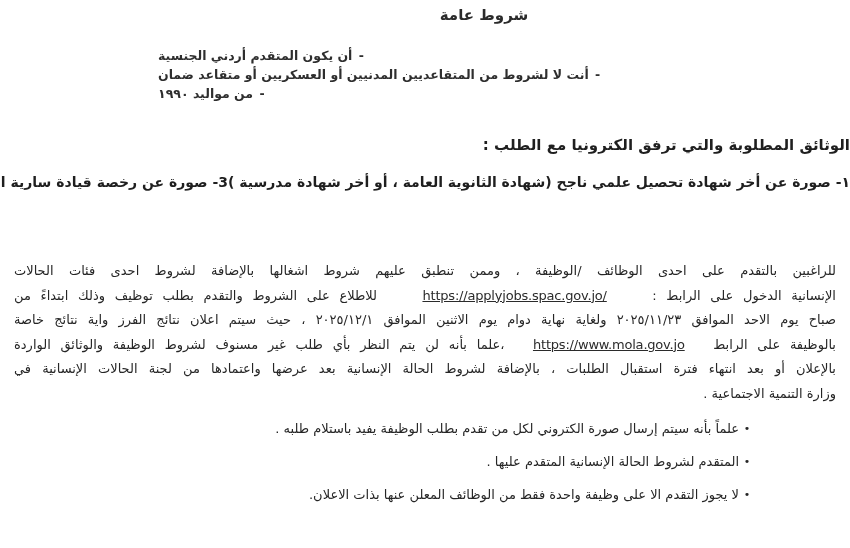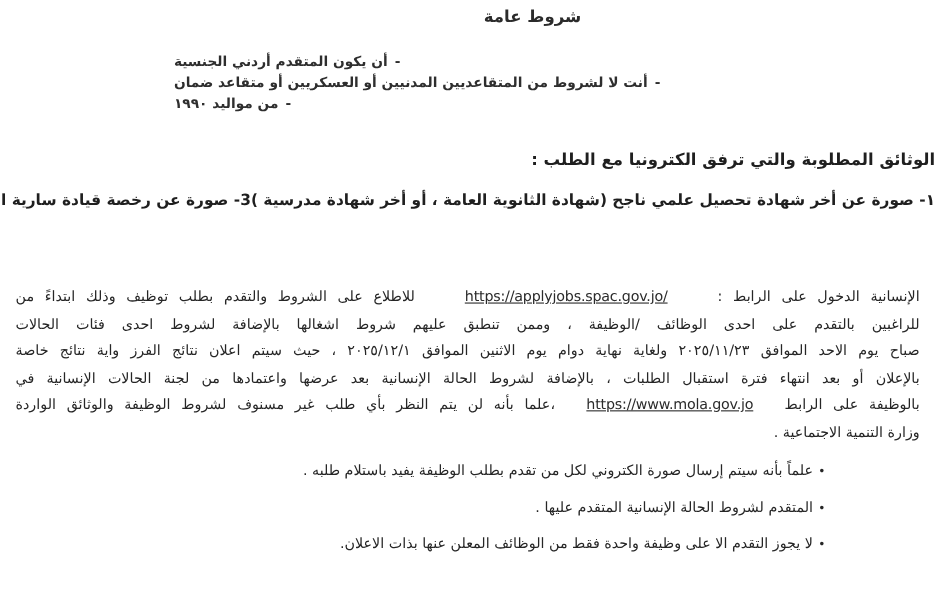--- a/index.html
+++ b/index.html
@@ -209,37 +209,37 @@
   </div>
 
   <div class="docs-heading">الوثائق المطلوبة والتي ترفق الكترونيا مع الطلب :</div>
 
   <div class="docs-list">
     <div class="docs-row">١- صورة عن أخر شهادة تحصيل علمي ناجح (شهادة الثانوية العامة ، أو أخر شهادة مدرسية )</div>
     <div class="docs-row">3- صورة عن رخصة قيادة سارية المفعول للسائقين</div>
   </div>
 
   <div class="body-block">
+    <span class="body-line">للراغبين بالتقدم على احدى الوظائف /الوظيفة ، وممن تنطبق عليهم  شروط اشغالها  بالإضافة لشروط احدى فئات الحالات</span>
     <span class="body-line">
       <span>الإنسانية الدخول على الرابط :</span>
       <span class="gap-wide"></span>
       <a class="link" href="#">https://applyjobs.spac.gov.jo/</a>
       <span class="gap-wide"></span>
       <span>للاطلاع على الشروط والتقدم بطلب توظيف وذلك ابتداءً من</span>
     </span>
-    <span class="body-line">للراغبين بالتقدم على احدى الوظائف /الوظيفة ، وممن تنطبق عليهم  شروط اشغالها  بالإضافة لشروط احدى فئات الحالات</span>
     <span class="body-line">صباح يوم الاحد الموافق ٢٠٢٥/١١/٢٣ ولغاية نهاية دوام يوم الاثنين الموافق ٢٠٢٥/١٢/١ ، حيث سيتم اعلان نتائج الفرز واية نتائج خاصة</span>
-    <span class="body-line">بالإعلان أو بعد انتهاء فترة استقبال الطلبات ، بالإضافة لشروط الحالة الإنسانية بعد عرضها واعتمادها من لجنة الحالات الإنسانية في</span>
     <span class="body-line">
       <span>بالوظيفة على الرابط</span>
       <span class="gap-sm"></span>
       <a class="link" href="#">https://www.mola.gov.jo</a>
       <span class="gap-sm"></span>
       <span>،علما بأنه لن يتم النظر بأي طلب غير مسنوف لشروط الوظيفة والوثائق الواردة</span>
     </span>
+    <span class="body-line">بالإعلان أو بعد انتهاء فترة استقبال الطلبات ، بالإضافة لشروط الحالة الإنسانية بعد عرضها واعتمادها من لجنة الحالات الإنسانية في</span>
     <span class="body-line last">وزارة التنمية الاجتماعية .</span>
   </div>
 
   <div class="notes-list">
     <div class="note-item">
       <span class="note-bullet">•</span>
       <span class="note-text">علماً بأنه سيتم إرسال صورة الكتروني لكل من تقدم بطلب الوظيفة يفيد باستلام طلبه .</span>
     </div>
     <div class="note-item">
       <span class="note-bullet">•</span>

